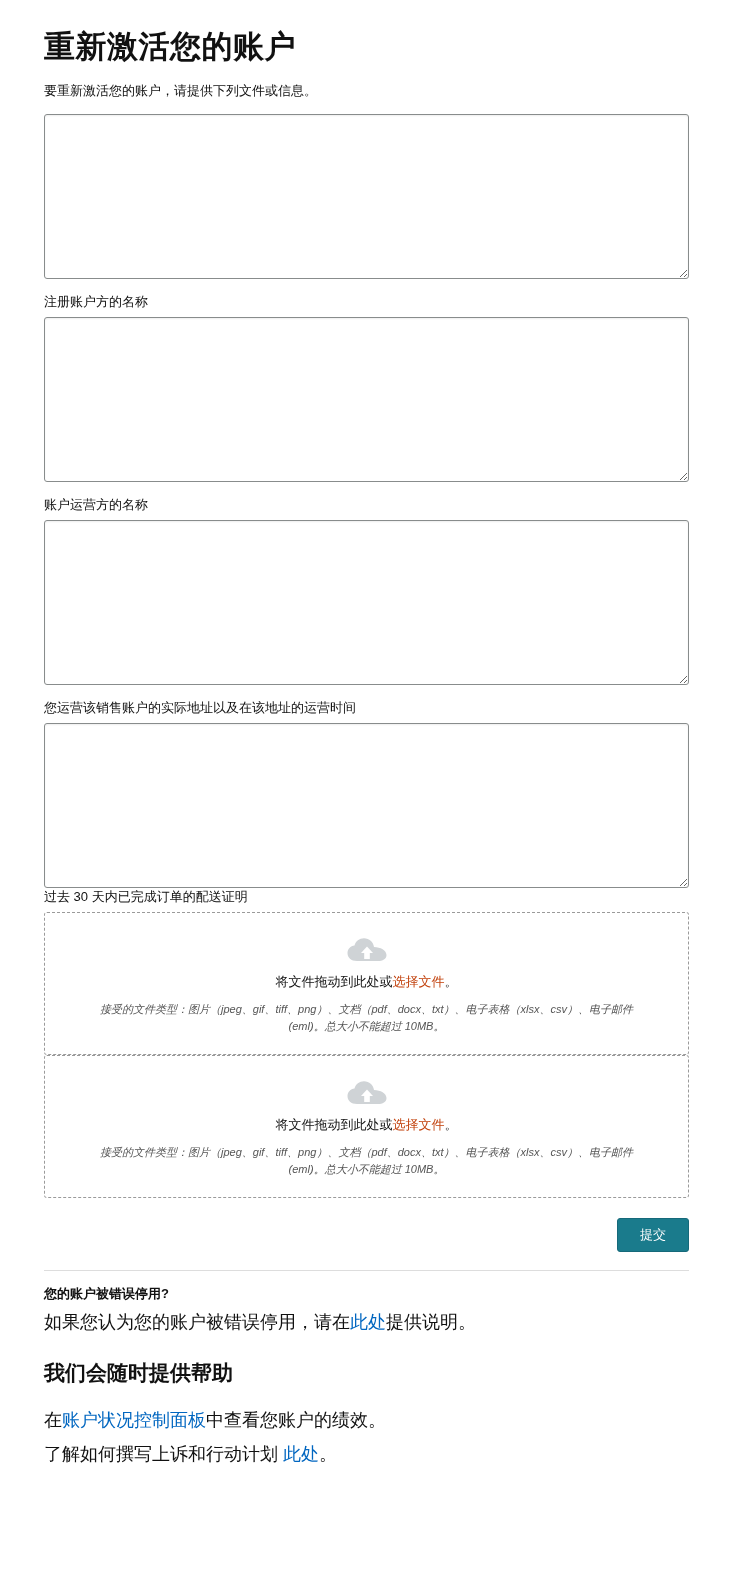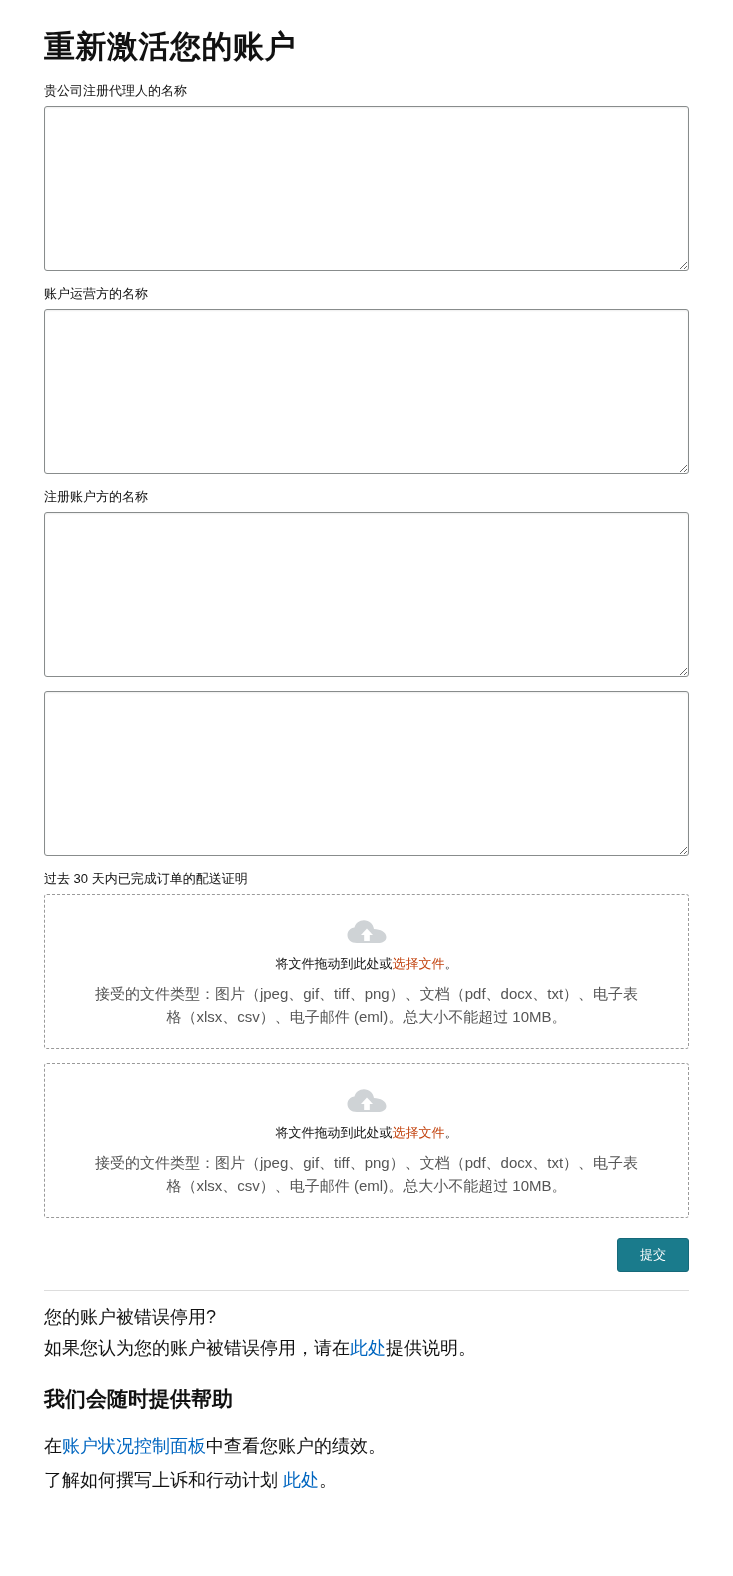--- a/index.html
+++ b/index.html
@@ -49,21 +49,20 @@
     background: #ffffff;
     font-family: "Liberation Sans", sans-serif;
     font-size: 13px;
     padding: 5px 7px;
     color: #111111;
     outline: none;
     resize: vertical;
     box-shadow: 0 1px 2px rgba(15,17,17,0.07) inset;
   }
   .upload-field {
-    margin-top: 14px;
   }
   .dropzone {
     border: 1px dashed #9a9a9a;
     border-radius: 3px;
     background: #ffffff;
     padding: 18px 20px 20px 20px;
     text-align: center;
     box-sizing: border-box;
   }
   .cloud-icon {
@@ -75,25 +74,26 @@
   .drop-line {
     font-size: 13px;
     color: #111111;
     margin: 0 0 10px 0;
   }
   .drop-line .link {
     color: #c2410c;
     cursor: pointer;
   }
   .accepted {
-    font-size: 15px;
+    font-size: 11px;
     color: #555555;
     line-height: 1.5;
     margin: 0 auto;
     max-width: 545px;
+    font-style: italic;
   }
   .submit-row {
     margin-top: 20px;
     display: flex;
     justify-content: flex-end;
   }
   .submit-button {
     background: #1a7b8c;
     border: 1px solid #16697a;
     color: #ffffff;
@@ -102,22 +102,22 @@
     padding: 7px 22px;
     border-radius: 3px;
     cursor: pointer;
   }
   .divider {
     border: none;
     border-top: 1px solid #dddddd;
     margin: 18px 0 0 0;
   }
   .sec-head {
-    font-size: 18px;
-    font-weight: normal;
+    font-size: 13px;
+    font-weight: bold;
     color: #111111;
     margin: 14px 0 0 0;
   }
   .sec-head-lg {
     font-size: 21px;
     font-weight: bold;
     color: #111111;
     margin: 22px 0 0 0;
   }
   .para {
@@ -137,37 +137,38 @@
   .spacer-bottom {
     height: 26px;
   }
 </style>
 </head>
 <body>
 
 <div class="page">
 
   <h1 class="title">重新激活您的账户</h1>
-
-  <div class="field">
-    <label class="field-label">贵公司注册代理人的名称</label>
+  <p class="subtitle">要重新激活您的账户，请提供下列文件或信息。</p>
+
+  <div class="field">
+    <textarea class="field-input" placeholder="" style=""></textarea>
+  </div>
+
+  <div class="field">
+    <label class="field-label">注册账户方的名称</label>
     <textarea class="field-input" placeholder="" style=""></textarea>
   </div>
 
   <div class="field">
     <label class="field-label">账户运营方的名称</label>
     <textarea class="field-input" placeholder="" style=""></textarea>
   </div>
 
   <div class="field">
-    <label class="field-label">注册账户方的名称</label>
-    <textarea class="field-input" placeholder="" style=""></textarea>
-  </div>
-
-  <div class="field">
+    <label class="field-label">您运营该销售账户的实际地址以及在该地址的运营时间</label>
     <textarea class="field-input" placeholder="" style=""></textarea>
   </div>
 
   <div class="upload-field">
     <label class="field-label">过去 30 天内已完成订单的配送证明</label>
     <div class="dropzone">
       <svg class="cloud-icon" viewBox="0 0 42 28">
         <path d="M11 24 C5 24 1.5 20.5 1.5 16 C1.5 12 4.5 8.8 8.5 8.4 C9.6 4.2 13.4 1.2 18 1.2 C23.2 1.2 27.4 5 28 9.9 C34.5 10 40.5 13.2 40.5 18 C40.5 22 36.5 24 32 24 Z" fill="#cfd3d6"></path>
         <rect x="18.2" y="13" width="5.6" height="9" fill="#ffffff"></rect>
         <path d="M21 9.5 L27 16 L15 16 Z" fill="#ffffff"></path>

